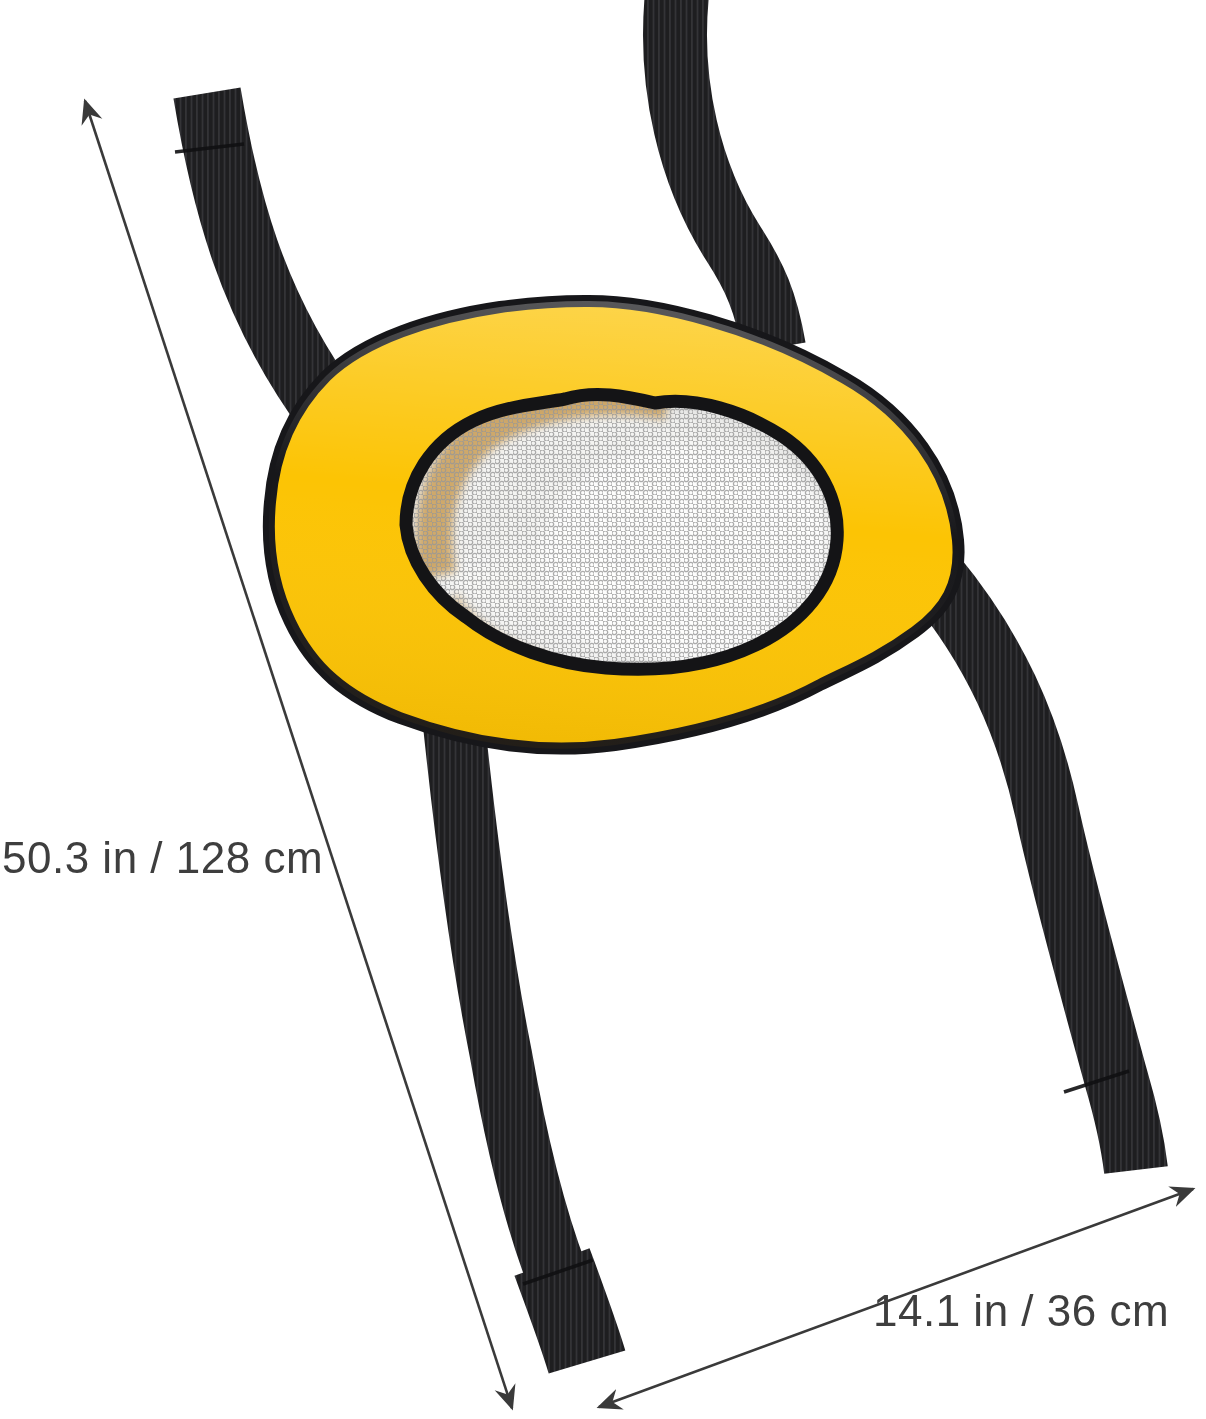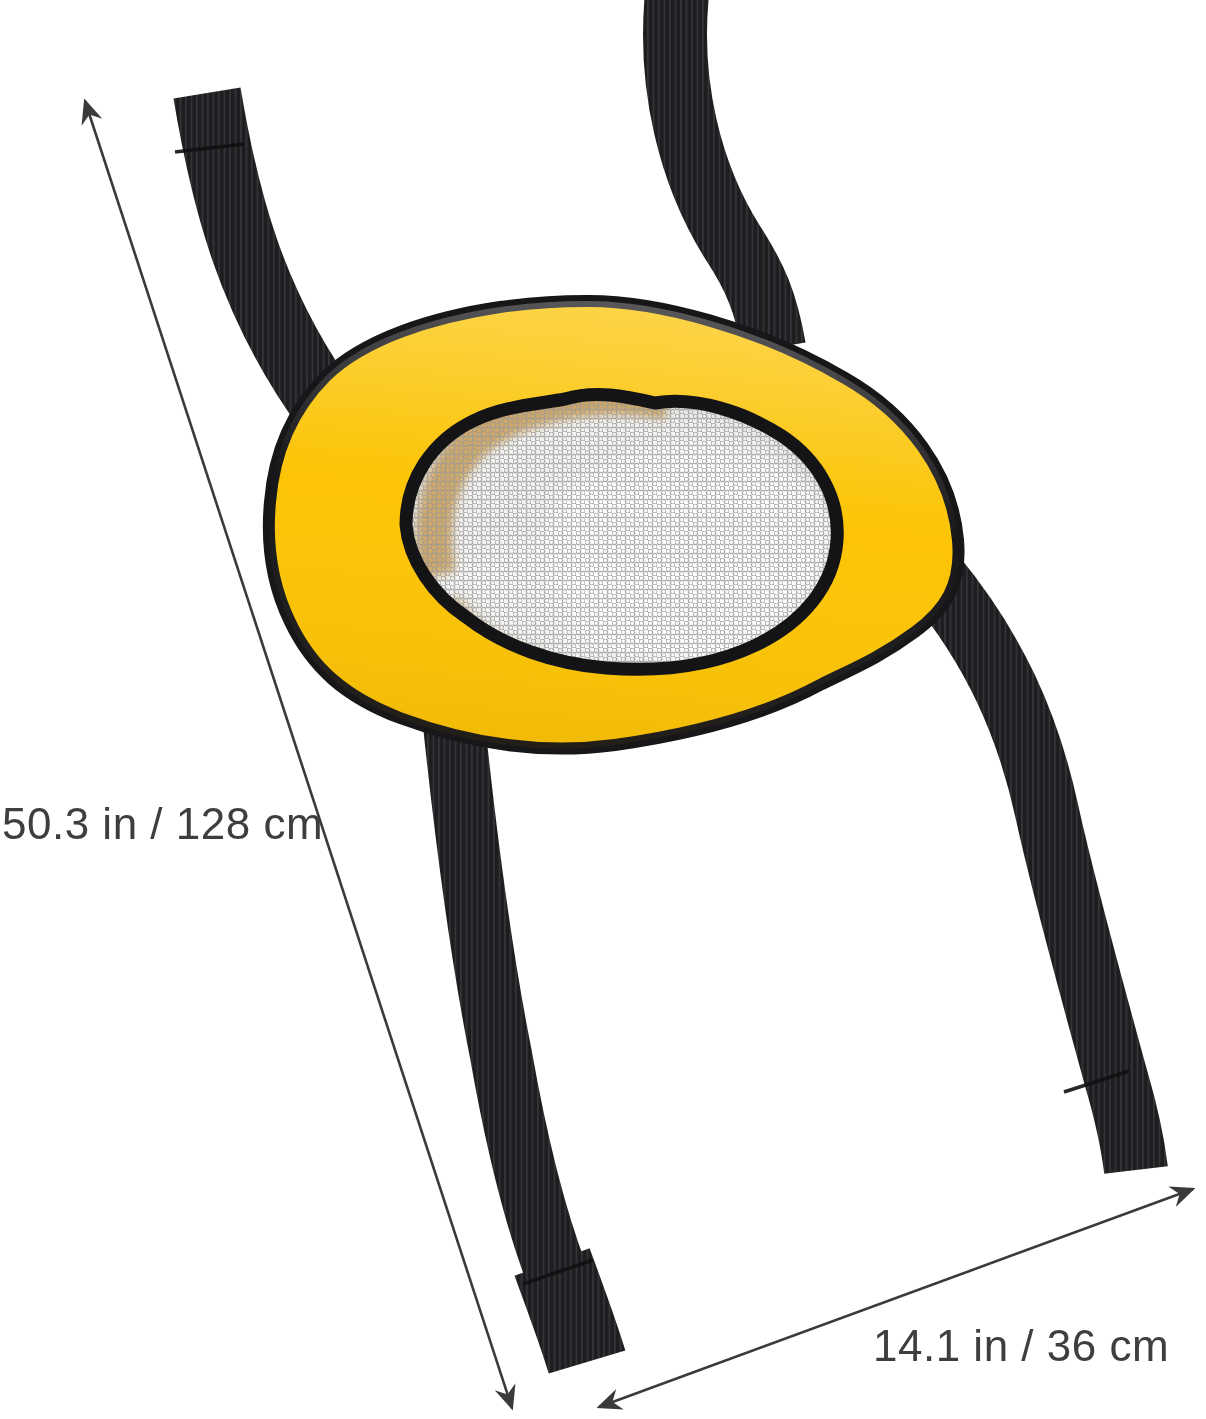--- a/index.html
+++ b/index.html
@@ -13,22 +13,22 @@
   .stage svg{position:absolute;left:0;top:0;}
   .dim-label{
     position:absolute;
     font-size:44px;
     line-height:1;
     letter-spacing:0.5px;
     color:#3e3e3e;
     white-space:nowrap;
     user-select:none;
   }
-  #length-label{left:2px;top:802px;}
-  #width-label{left:873px;top:1324px;}
+  #length-label{left:2px;top:836px;}
+  #width-label{left:873px;top:1289px;}
 </style>
 </head>
 <body>
 
 <div class="stage">
 
   <svg width="1206" height="1419" viewBox="0 0 1206 1419">
     <defs>
       <pattern id="ribs" patternUnits="userSpaceOnUse" width="5.5" height="8">
         <rect width="5.5" height="8" fill="#1E1E20"></rect>

